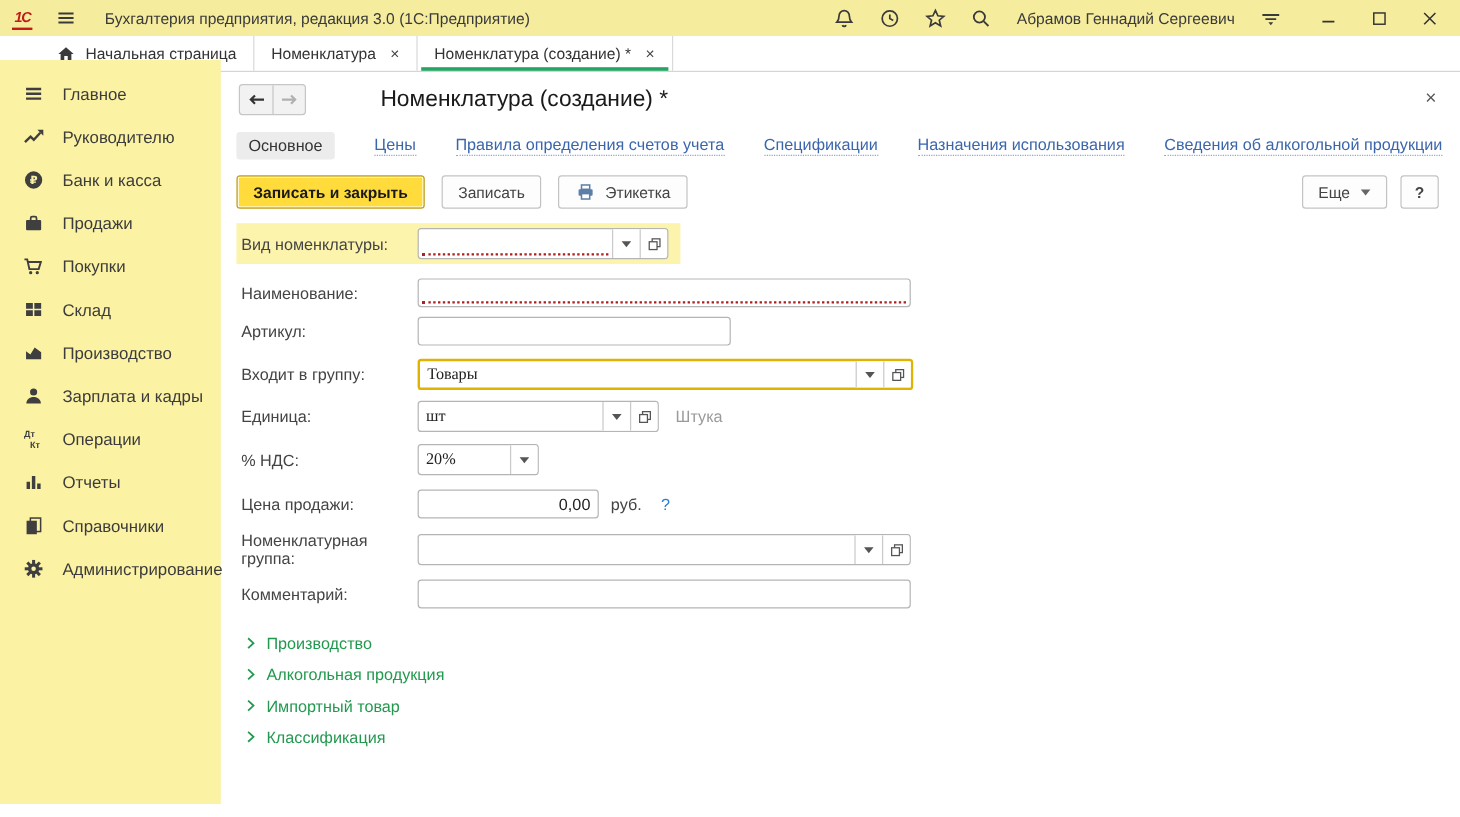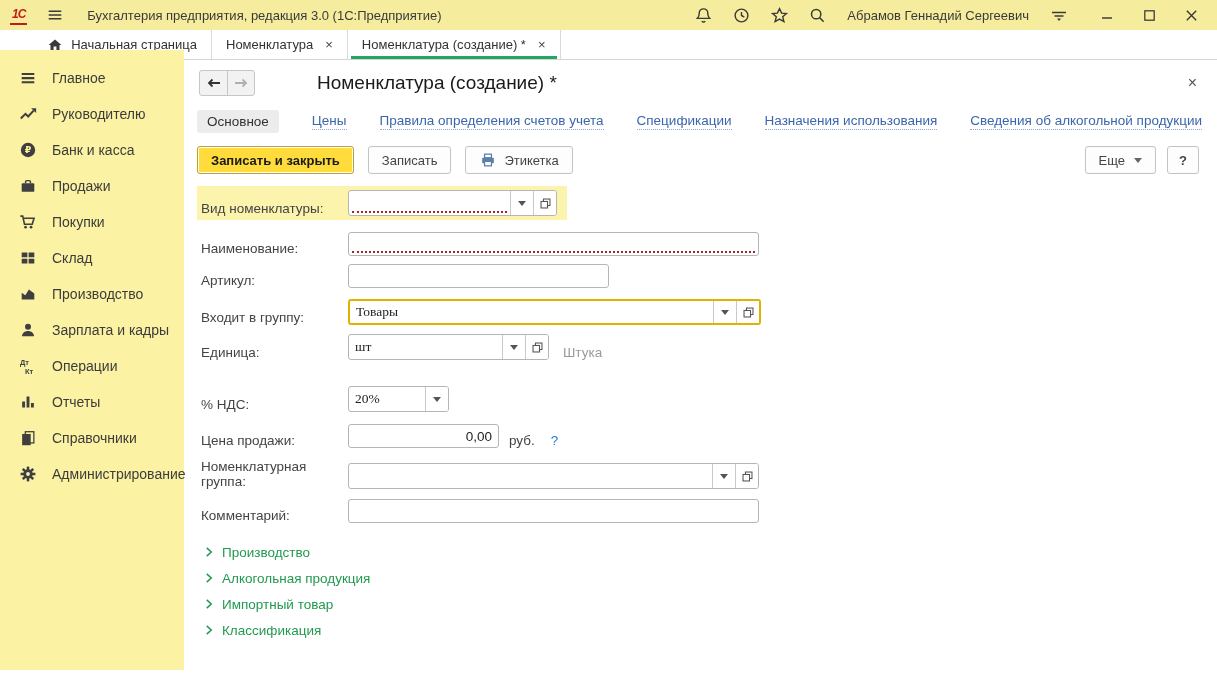--- a/index.html
+++ b/index.html
@@ -66,21 +66,21 @@
     padding:5px 13px;cursor:pointer;display:flex;align-items:center;gap:7px;height:28px;}
   .btn.primary{background:var(--accent_yellow);border:1px solid var(--accent_yellow_border);
     font-weight:bold;color:#1a1a1a;box-shadow:0 0 0 1px #fff inset;}
   .btn .dcaret{width:0;height:0;border-left:4px solid transparent;border-right:4px solid transparent;
     border-top:5px solid #666;margin-left:2px;}
   .rightbtns{margin-left:auto;display:flex;gap:11px;}
   .btn.help{width:32px;justify-content:center;font-weight:bold;}
 
   
   .form-body{padding:12px 0 0 0;}
-  .row{display:flex;align-items:flex-end;margin:0 0 10px 16px;}
+  .row{display:flex;align-items:center;margin:0 0 10px 16px;}
   .row.hl{background:var(--highlight_yellow);margin-left:12px;padding:4px 10px 4px 4px;width:fit-content;margin-bottom:12px;}
   .flabel{width:147px;flex:0 0 147px;font-size:13.5px;color:#444;}
   .row.hl .flabel{flex-basis:147px;width:147px;}
   .tinput{position:relative;height:24px;border:1px solid #b5b5b5;border-radius:3px;background:#fff;}
   .tinput input{width:100%;height:100%;border:none;outline:none;font-size:13.5px;padding:0 6px;
     font-family:inherit;background:transparent;color:#222;}
   .req::after{content:"";position:absolute;left:3px;right:3px;bottom:2px;border-bottom:2px dotted var(--required_red);}
   .tarea{height:56px;border:1px solid #b5b5b5;border-radius:3px;}
   .tarea textarea{width:100%;height:100%;resize:none;border:none;outline:none;font-family:inherit;
     font-size:13.5px;padding:4px 6px;background:transparent;}
@@ -388,21 +388,21 @@
           </div>
         <div class="combo-btn">
           <svg width="13" height="13" viewBox="0 0 16 16">
               <rect x="5.5" y="2.5" width="8" height="8" fill="none" stroke="#555" stroke-width="1.3"></rect>
               <rect x="2.5" y="5.5" width="8" height="8" fill="#fff" stroke="#555" stroke-width="1.3"></rect>
             </svg>
         </div>
       </div>
     </div>
 
-    <div class="row" style="margin-bottom:26px">
+    <div class="row" style="margin-bottom:10px">
       <label class="flabel">Единица:</label>
       <div class="combo" style="width:201px">
         <div class="combo-text"><input value="шт" style=""></div>
         <div class="combo-btn">
             <i class="tri"></i>
           </div>
         <div class="combo-btn">
           <svg width="13" height="13" viewBox="0 0 16 16">
               <rect x="5.5" y="2.5" width="8" height="8" fill="none" stroke="#555" stroke-width="1.3"></rect>
               <rect x="2.5" y="5.5" width="8" height="8" fill="#fff" stroke="#555" stroke-width="1.3"></rect>

